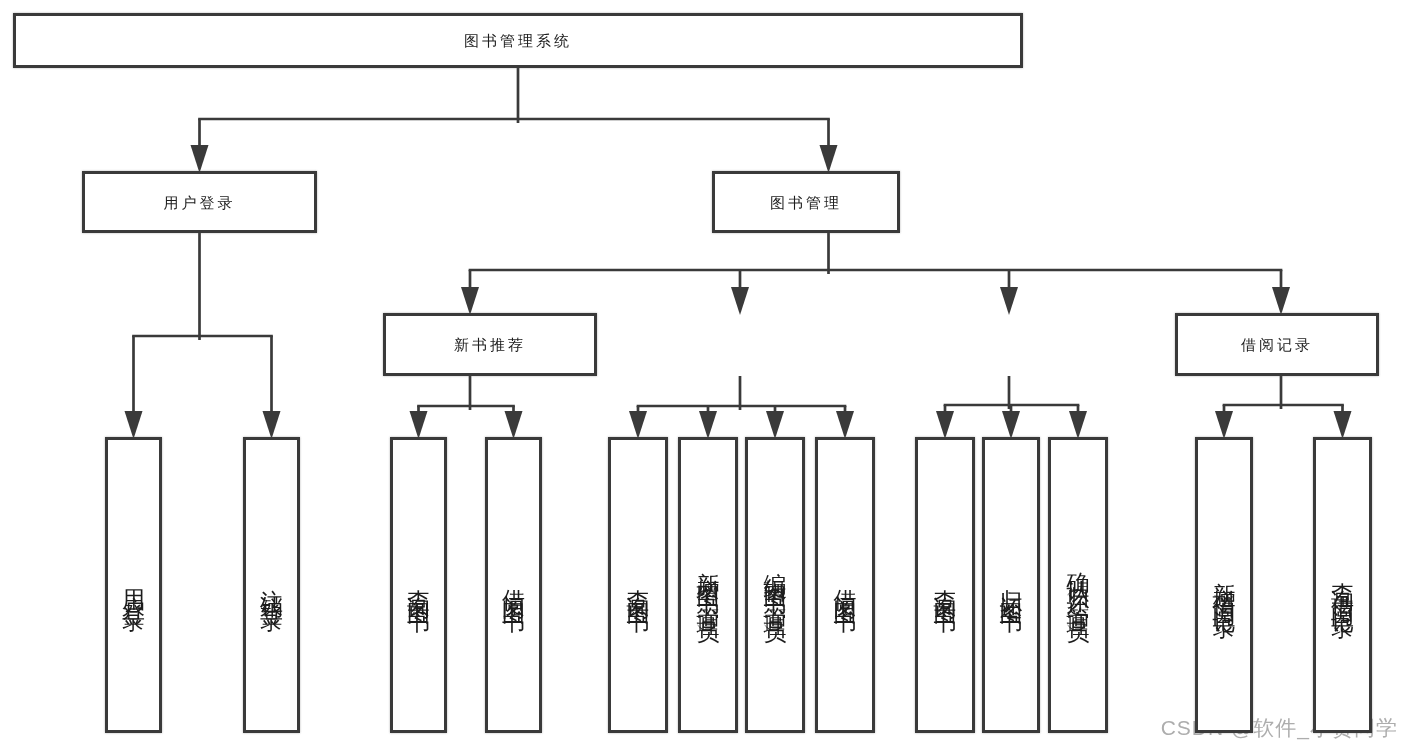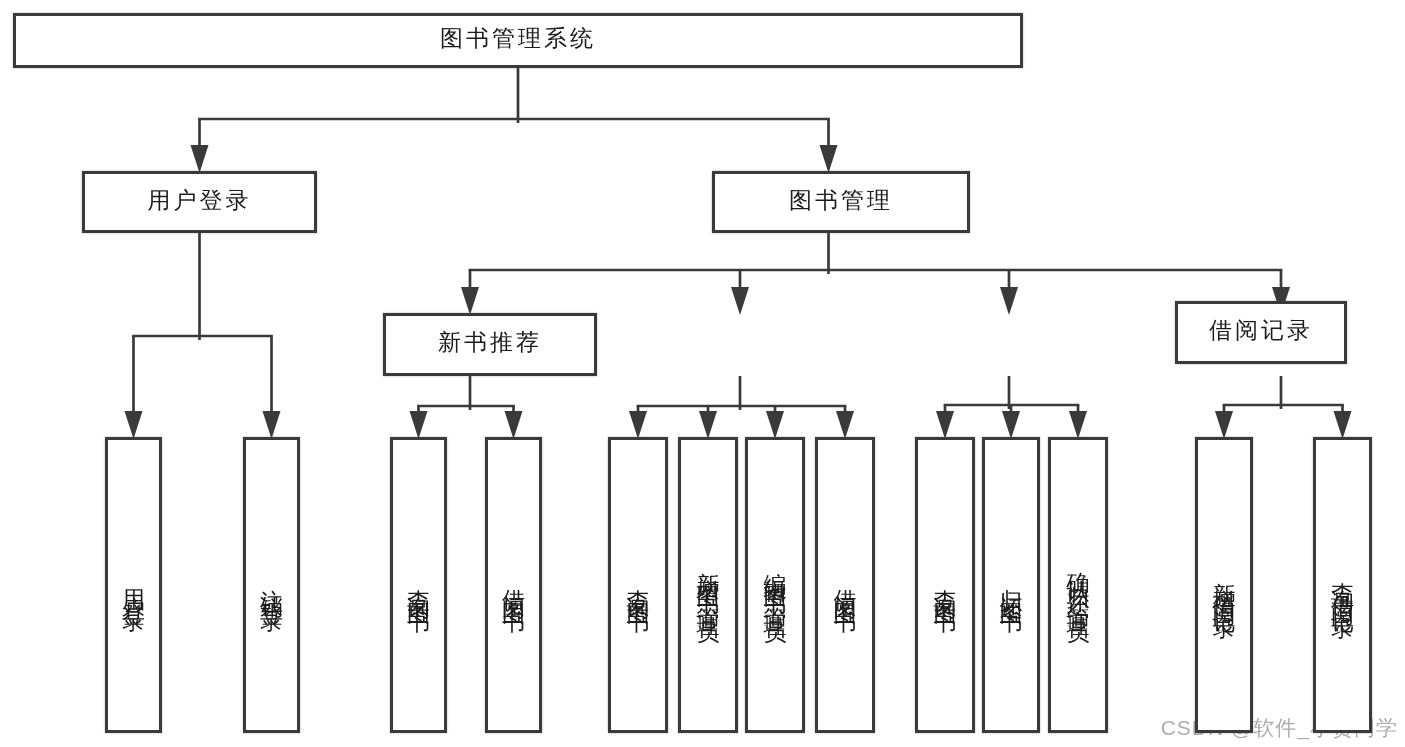--- a/index.html
+++ b/index.html
@@ -22,25 +22,24 @@
     box-sizing: border-box;
     background: var(--boxfill, #ffffff);
     border: 3px solid var(--line, #3a3a3a);
     display: flex;
     align-items: center;
     justify-content: center;
     color: var(--txt, #1c1c1c);
     box-shadow: 0 0 2px rgba(90,90,90,0.45);
   }
   .node.h span {
-    font-size: 23px;
+    font-size: 15px;
     letter-spacing: 3px;
     white-space: nowrap;
     line-height: 1;
-    font-family: Liberation Mono, monospace;
   }
   .node.v span {
     writing-mode: vertical-rl;
     font-size: 23px;
     letter-spacing: 7px;
     line-height: 1;
   }
   #watermark {
     position: absolute;
     right: 7px;
@@ -109,27 +108,27 @@
       <line x1="1342.5" y1="405" x2="1342.5" y2="417" stroke="#3a3a3a" stroke-width="2.7"></line>
       <polygon points="1342.5,439 1333.5,411 1351.5,411" fill="#3a3a3a"></polygon>
     </svg>
   <div id="watermark">CSDN @软件_小贺同学</div>
 <div class="node h" style="left: 13px; top: 13px; width: 1010px; height: 55px;">
       <span>图书管理系统</span>
     </div>
     <div class="node h" style="left: 82px; top: 171px; width: 235px; height: 62px;">
       <span>用户登录</span>
     </div>
-    <div class="node h" style="left: 712px; top: 171px; width: 258px; height: 62px;">
+    <div class="node h" style="left: 712px; top: 171px; width: 188px; height: 62px;">
       <span>图书管理</span>
     </div>
     <div class="node h" style="left: 363px; top: 313px; width: 214px; height: 63px; margin-left: 20px;">
       <span>新书推荐</span>
     </div>
-    <div class="node h" style="left: 1175px; top: 301px; width: 172px; height: 63px; text-align: center;">
+    <div class="node h" style="left: 1175px; top: 313px; width: 204px; height: 63px; text-align: center;">
       <span>借阅记录</span>
     </div>
     <div class="node v" style="left: 105px; top: 437px; width: 57px; height: 296px;">
       <span>用户登录</span>
     </div>
     <div class="node v" style="left: 243px; top: 437px; width: 57px; height: 296px;">
       <span>注销登录</span>
     </div>
     <div class="node v" style="left: 390px; top: 437px; width: 57px; height: 296px;">
       <span>查询图书</span>

